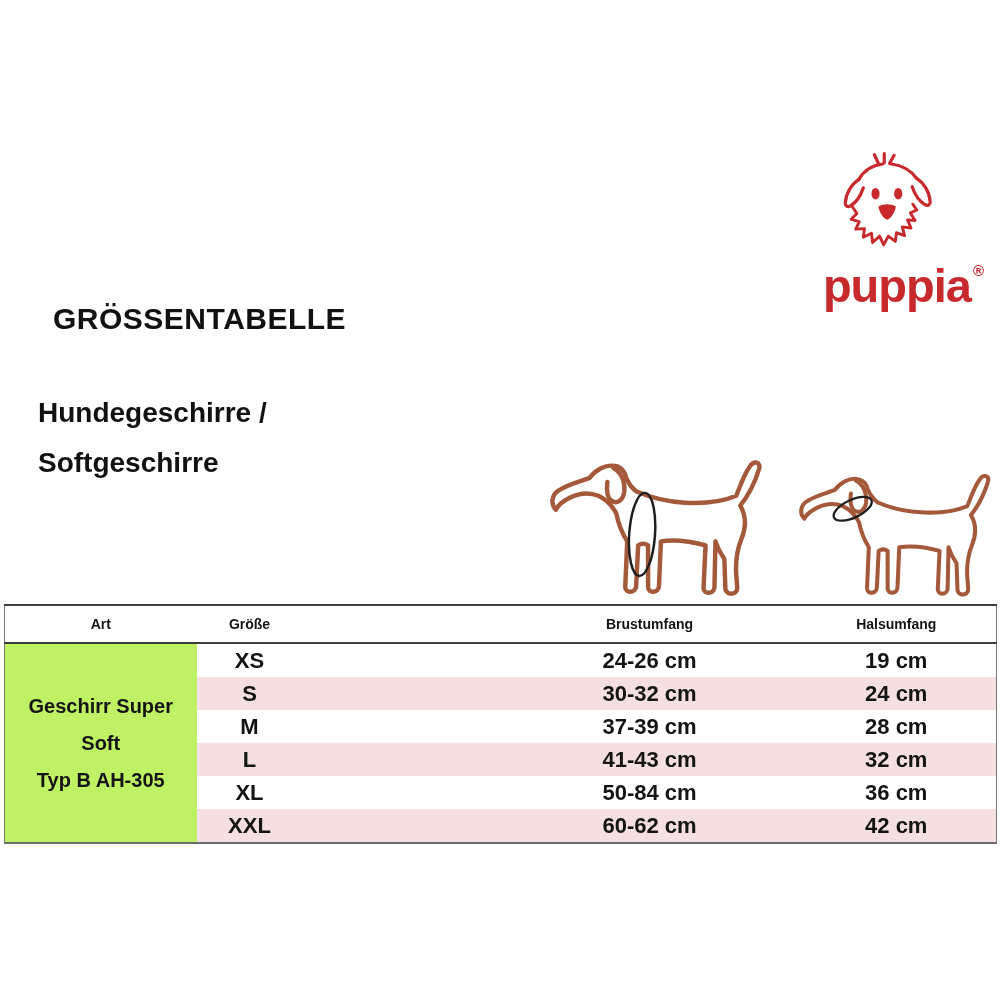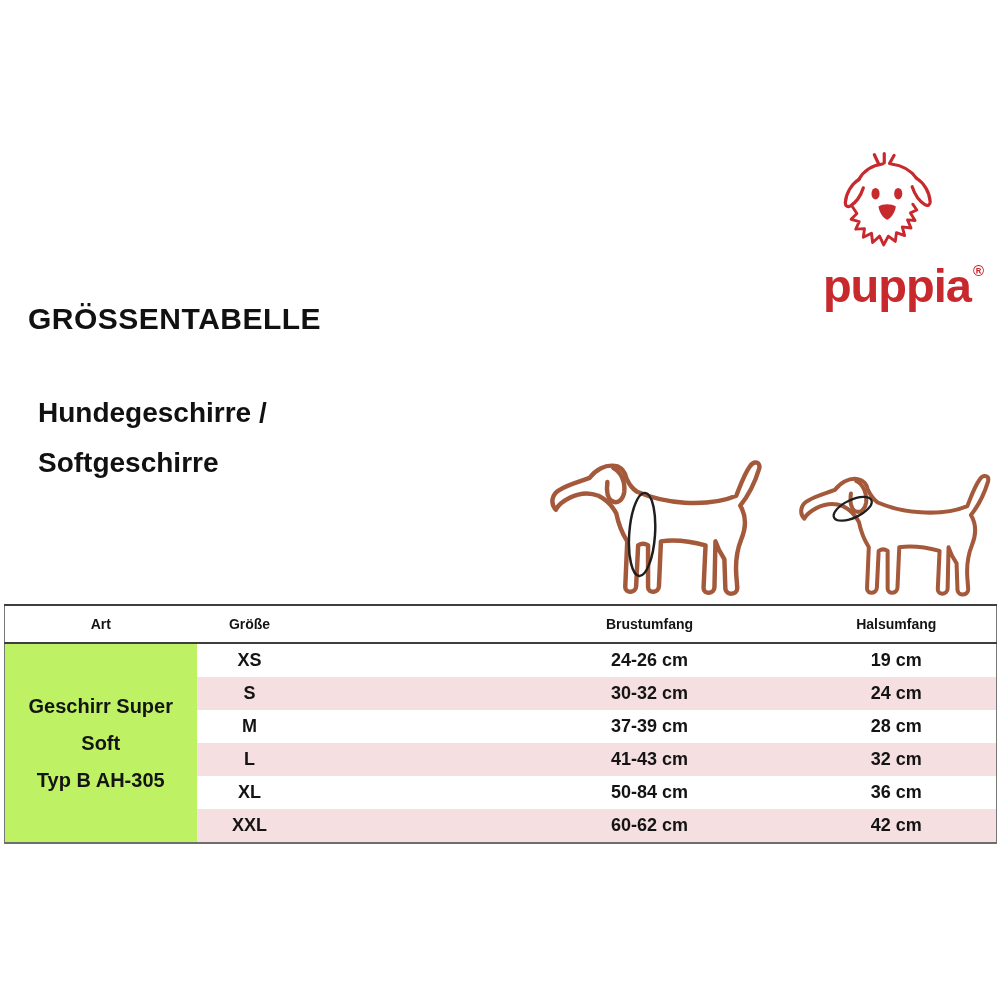--- a/index.html
+++ b/index.html
@@ -8,41 +8,41 @@
     font-family:"Liberation Sans", sans-serif; color:#141414;
   }
 
   
   .logo { position:absolute; left:788px; top:146px; width:196px; text-align:right; }
   .logo-face { display:block; margin:0 auto; }
   .brand { font-size:47px; font-weight:bold; color:#c8292d; letter-spacing:-1px; line-height:1; margin-top:2px; white-space:nowrap; }
   .brand .reg { font-size:15px; font-weight:bold; letter-spacing:0; vertical-align:26px; margin-left:2px; }
 
   
-  .title { position:absolute; left:28px; top:302px; margin:0; font-size:30px; font-weight:bold; letter-spacing:0.5px; color:#111; }
+  .title { position:absolute; left:53px; top:302px; margin:0; font-size:30px; font-weight:bold; letter-spacing:0.5px; color:#111; }
   .subtitle { position:absolute; left:38px; top:388px; font-size:28px; font-weight:bold; color:#111; line-height:50px; }
   .subtitle span { display:block; }
 
   
   .dogs { position:absolute; left:540px; top:443px; width:456px; height:159px;
           display:flex; justify-content:space-between; align-items:flex-end; }
 
   
   table.size {
     position:absolute; left:4px; top:604px; width:992px;
     border-collapse:collapse; table-layout:fixed;
     border-top:2.5px solid #3e3e3e; border-bottom:2.5px solid #6e6e6e;
     border-left:1.5px solid #777; border-right:1.5px solid #777;
     font-weight:bold;
   }
   table.size th {
     height:36px; font-size:14px; font-weight:bold; text-align:center; padding:0;
     border-bottom:2.5px solid #3e3e3e; background:#ffffff;
   }
-  table.size td { height:33px; font-size:18px; text-align:center; padding:0; background:#ffffff; }
+  table.size td { height:33px; font-size:22px; text-align:center; padding:0; background:#ffffff; }
   table.size tr.pink td { background:#f6dfe1; }
   table.size td.art-cell { background:#bef264; font-size:20px; vertical-align:middle; }
   table.size td.art-cell span { display:block; line-height:37px; }
   table.size .col-brust { padding-left:200px; }
 </style>
 </head>
 <body>
 
 <div class="canvas">
 

